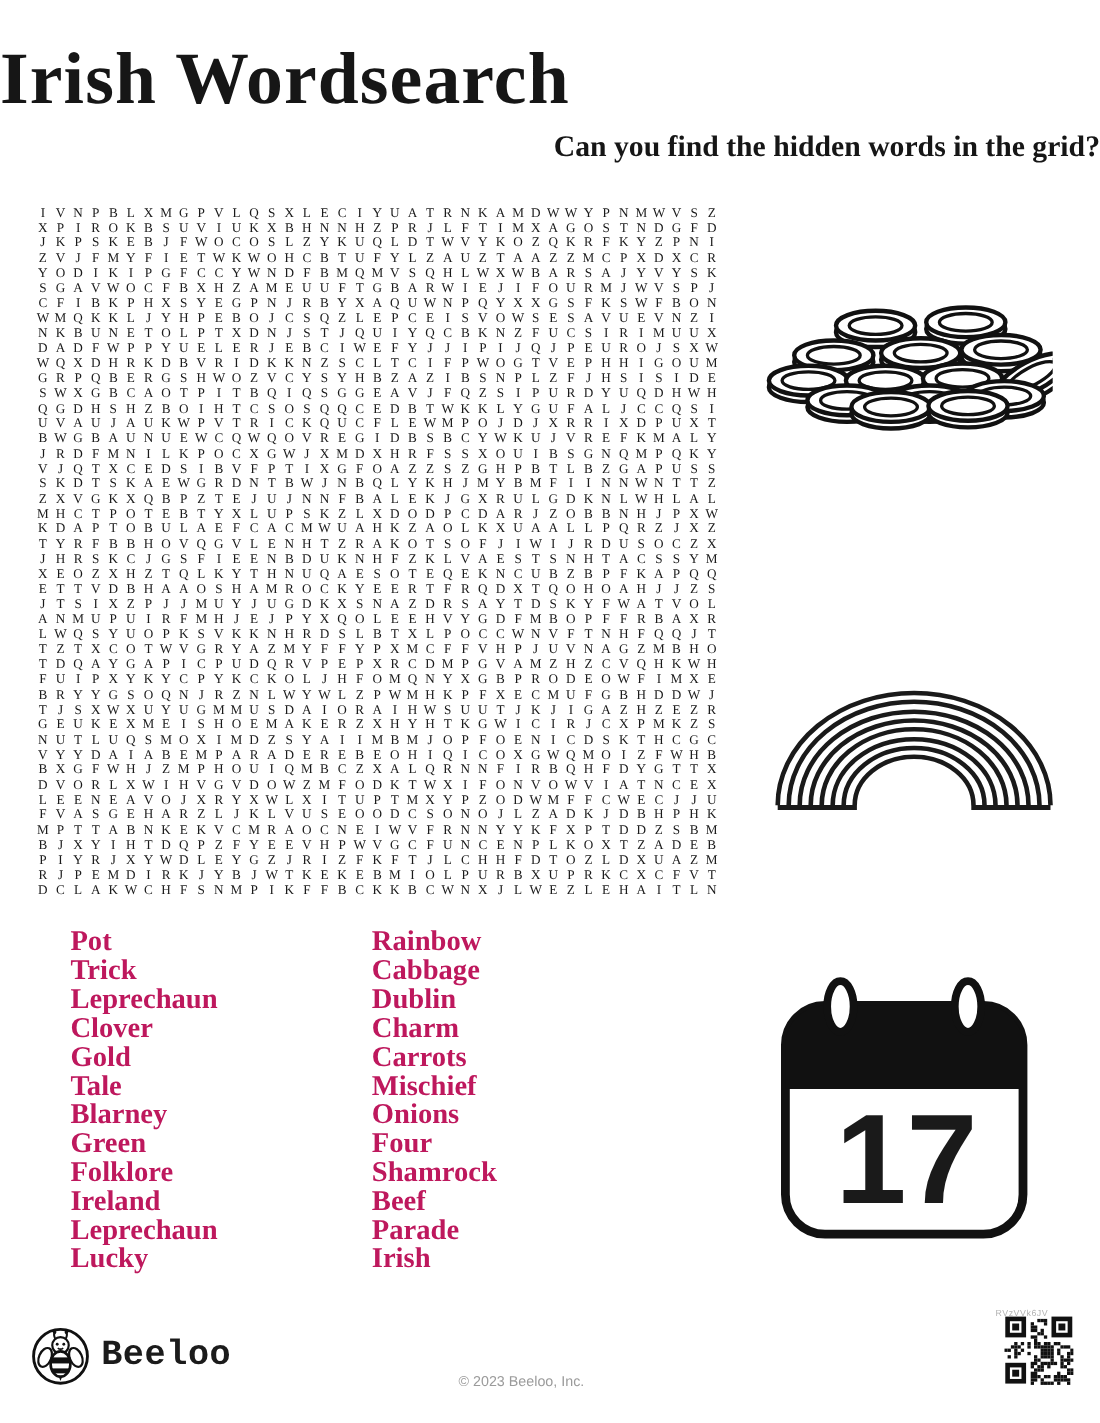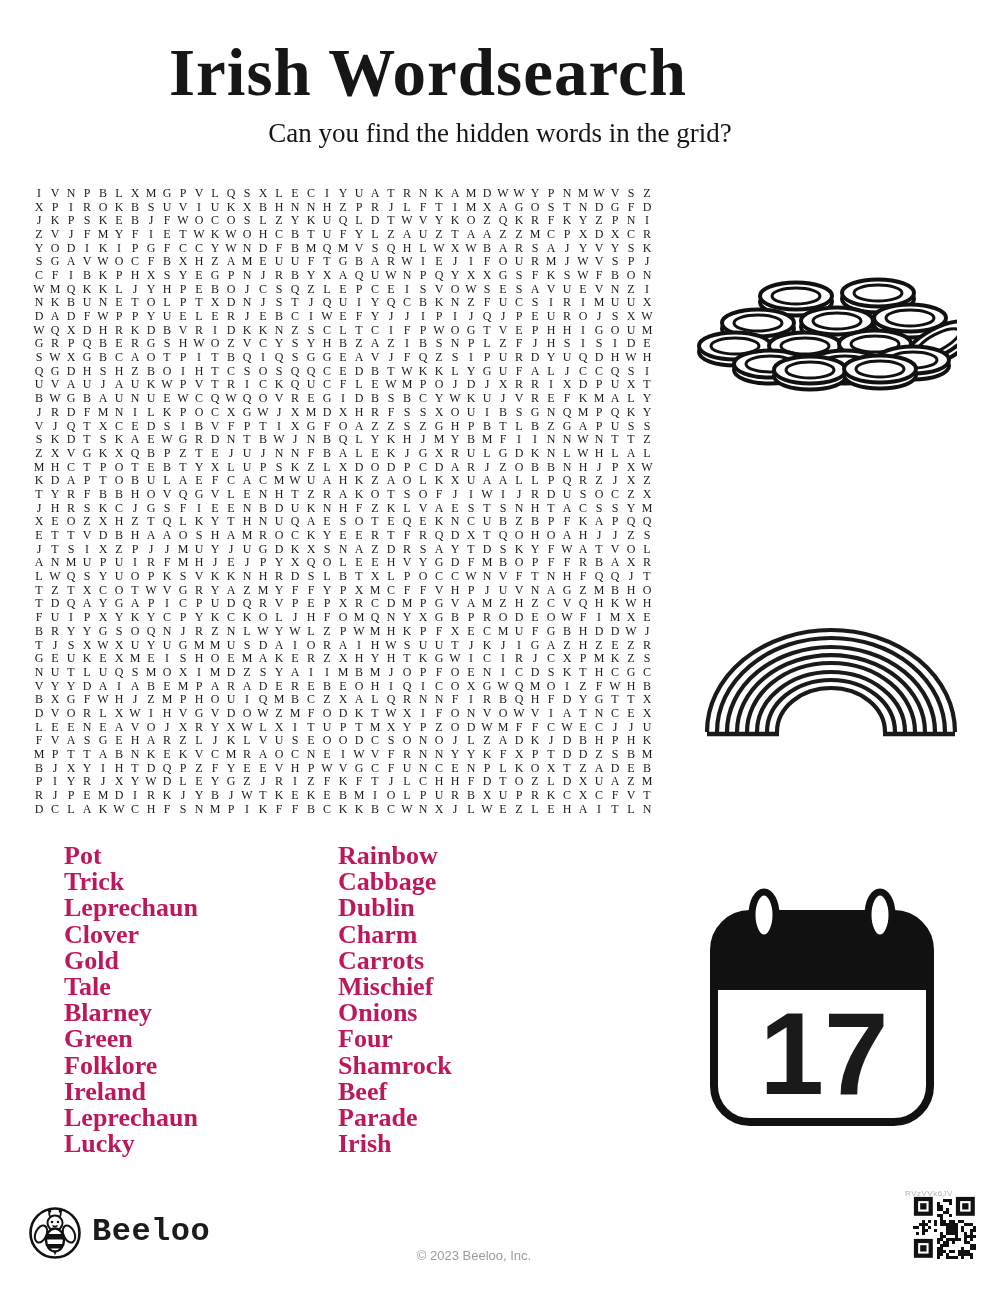--- a/index.html
+++ b/index.html
@@ -2,26 +2,26 @@
 <html><head>
 <meta charset="utf-8">
 <style>
   html,body{margin:0;padding:0;}
   body{
     width:1000px;height:1294px;position:relative;background:#ffffff;
     font-family:"Liberation Serif",serif;color:#161616;overflow:hidden;
   }
   .abs{position:absolute;}
   .page-title{
-    top:34px;left:0;width:856px;text-align:center;
+    top:34px;left:0;width:856px;text-align:left;
     font-size:67px;font-weight:bold;letter-spacing:1px;white-space:nowrap;
   }
   .page-subtitle{
-    top:118px;left:0;width:1000px;text-align:center;
-    font-size:27px;font-weight:normal;white-space:nowrap;
+    top:118px;left:0;width:1000px;text-align:right;
+    font-size:27px;font-weight:bold;white-space:nowrap;
   }
   .grid{left:31px;top:186px;width:624px;}
   .grid-row{display:flex;height:13.7px;align-items:center;}
   .cell{
     width:16px;text-align:center;font-size:12px;line-height:1;
     font-family:"Liberation Serif",serif;font-weight:normal;color:#1a1a1a;
   }
   .word-col{font-size:26px;font-weight:bold;color:#be185d;}
   .word-col .word{height:26.2px;line-height:26.2px;white-space:nowrap;}
   .word-col-1{left:64px;top:843px;}

